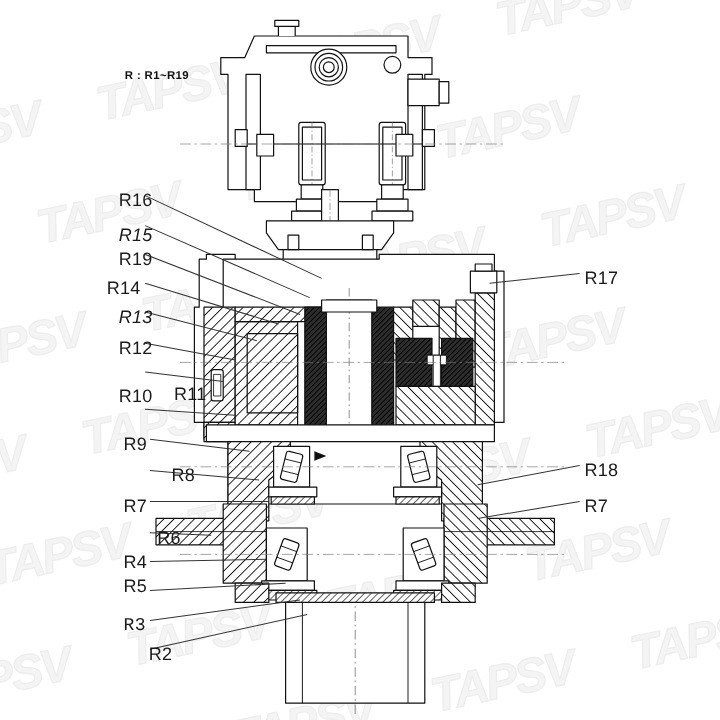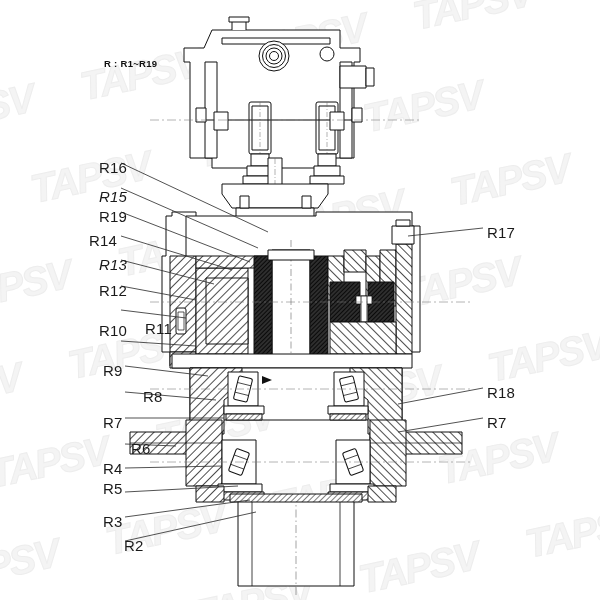--- a/index.html
+++ b/index.html
@@ -286,21 +286,21 @@
       <div class="lbl" style="left: 99px; top: 256px; font-style: italic;">R13</div>
       <div class="lbl" style="left: 99px; top: 282px;">R12</div>
       <div class="lbl" style="left: 99px; top: 320px; padding-left: 46px;">R11</div>
       <div class="lbl" style="left: 99px; top: 322px;">R10</div>
       <div class="lbl" style="left: 103px; top: 362px;">R9</div>
       <div class="lbl" style="left: 103px; top: 388px; padding-left: 40px;">R8</div>
       <div class="lbl" style="left: 103px; top: 414px;">R7</div>
       <div class="lbl" style="left: 103px; top: 440px; margin-left: 28px;">R6</div>
       <div class="lbl" style="left: 103px; top: 480px;">R5</div>
       <div class="lbl" style="left: 103px; top: 460px;">R4</div>
-      <div class="lbl" style="left: 103px; top: 513px;">R3</div>
+      <div class="lbl" style="left: 103px; top: 513px; font-family: Liberation Mono, monospace;">R3</div>
       <div class="lbl" style="left: 103px; top: 537px; margin-left: 21px;">R2</div>
     </div>
   <div id="right-labels">
       <div class="lbl" style="left: 487px; top: 224px;">R17</div>
       <div class="lbl" style="left: 487px; top: 384px;">R18</div>
       <div class="lbl" style="left: 487px; top: 414px;">R7</div>
     </div>
 
 </div>
 

